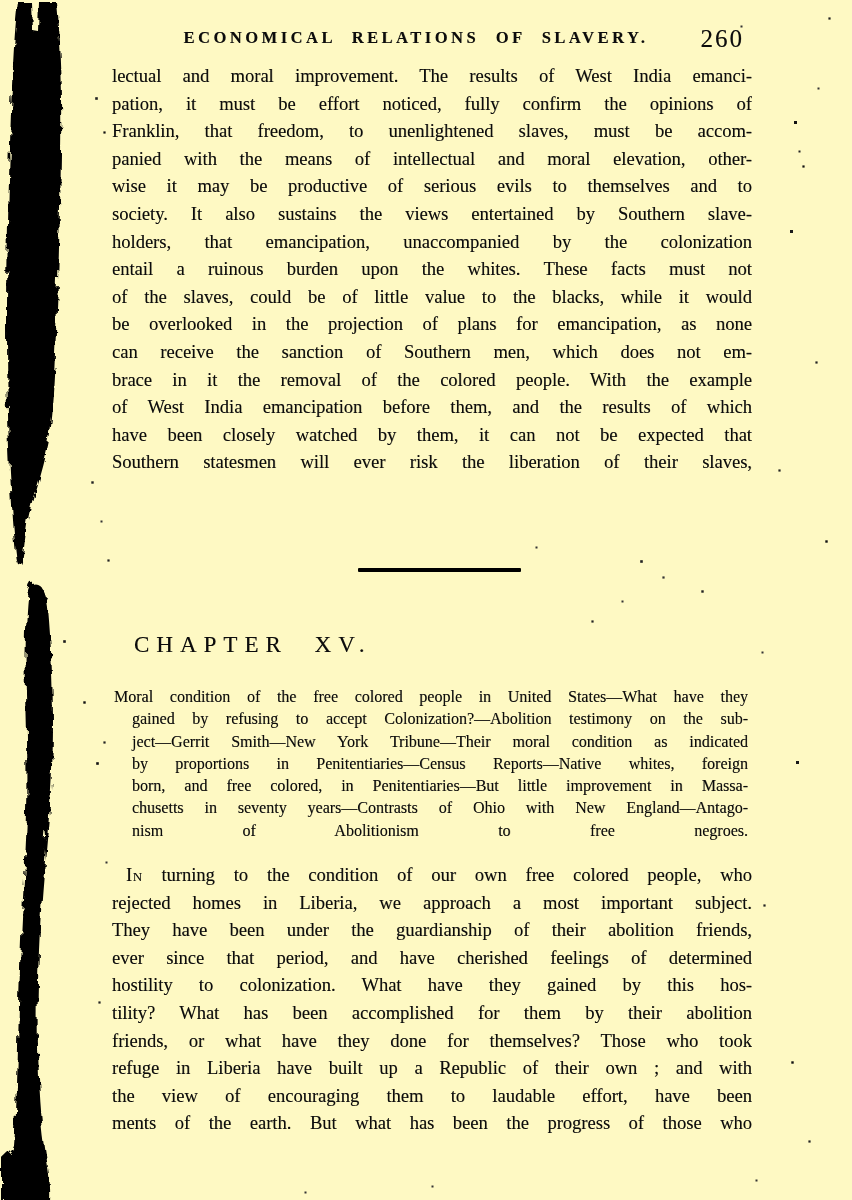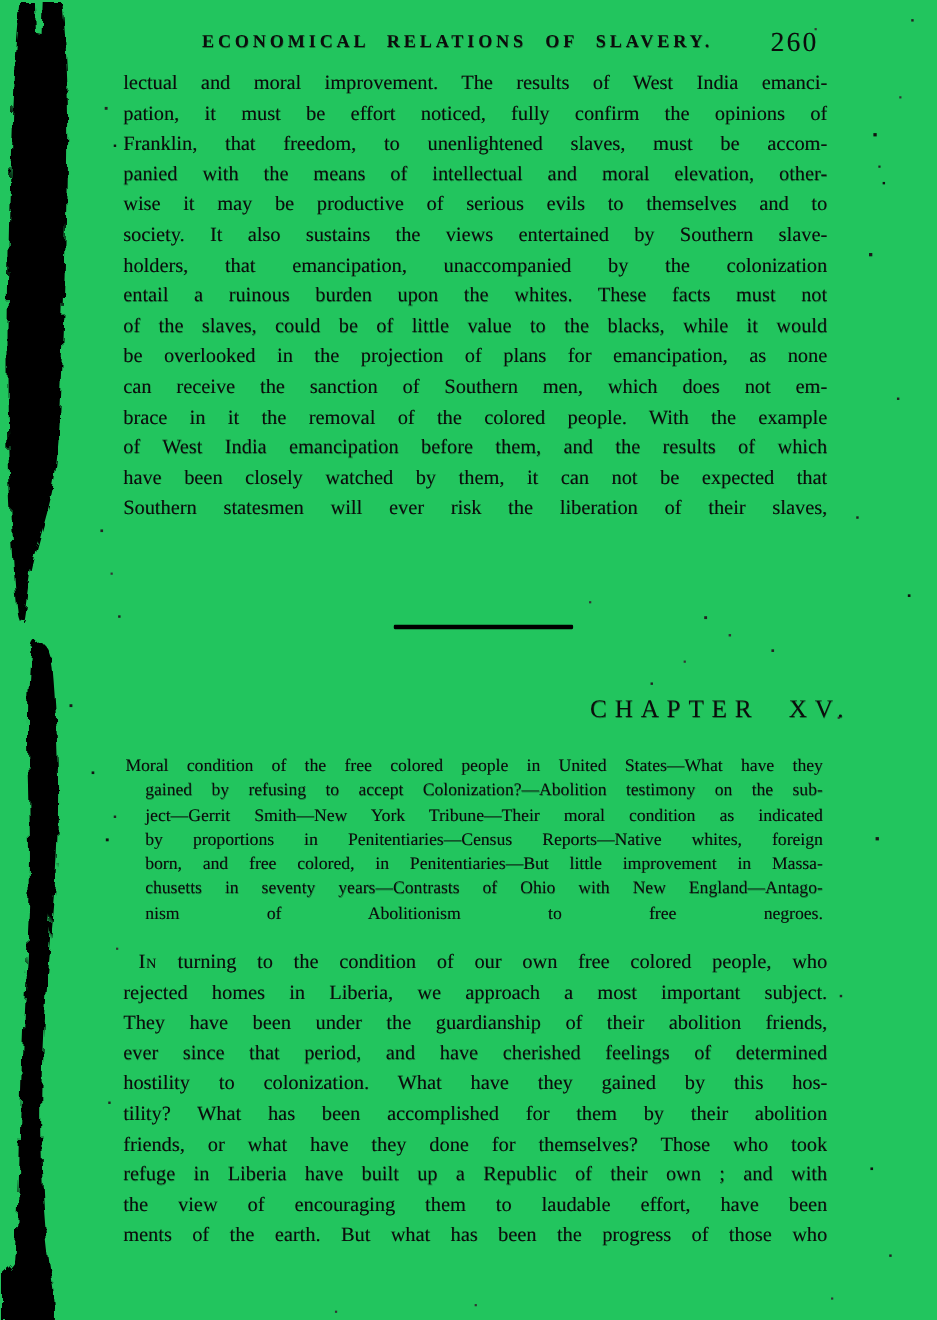--- a/index.html
+++ b/index.html
@@ -1,18 +1,18 @@
 <!DOCTYPE html>
 <html><head>
 <meta charset="utf-8">
 <style>
   html,body{margin:0;padding:0;background:#c9c9c5;}
   .page{
     position:relative;width:852px;height:1200px;margin:0 auto;
-    background:#22c55e;overflow:hidden;
+    background:#fef9c3;overflow:hidden;
     font-family:"Liberation Serif","DejaVu Serif",serif;
     color:#0c0c0c;
     -webkit-font-smoothing:antialiased;
   }
   .ink{text-shadow:0.35px 0.35px 0 rgba(0,0,0,0.38);}
 
   
   .running-head{position:absolute;left:112px;top:28px;width:640px;height:30px;}
   .rh-title{
     text-align:center;transform:translateX(-16px);
@@ -29,21 +29,21 @@
   .line{text-align:justify;text-align-last:justify;height:27.6px;overflow:hidden;white-space:nowrap-none;}
   .par .line.last{text-align-last:left;}
   .par.fill-last .line.last{text-align-last:justify;}
   #par1{top:63px;}
 
   
   .divider{position:absolute;left:358px;top:568px;width:163px;height:3.5px;background:#000;border-radius:1px;}
 
   
   .chapter-heading{
-    position:absolute;left:112px;top:632px;width:640px;text-align:right;
+    position:absolute;left:112px;top:632px;width:640px;text-align:left;
     transform:translateX(22px);
     font-size:23px;letter-spacing:7px;word-spacing:14px;white-space:nowrap;
   }
 
   
   .summary{position:absolute;left:114px;top:686px;width:634px;font-size:16px;line-height:22.3px;}
   .summary .line{height:22.3px;}
   .summary .cont .line{padding-left:18px;font-family:Liberation Serif, serif;}
   .summary .cont{display:block;}
   .lead-bold{font-weight:400;}

